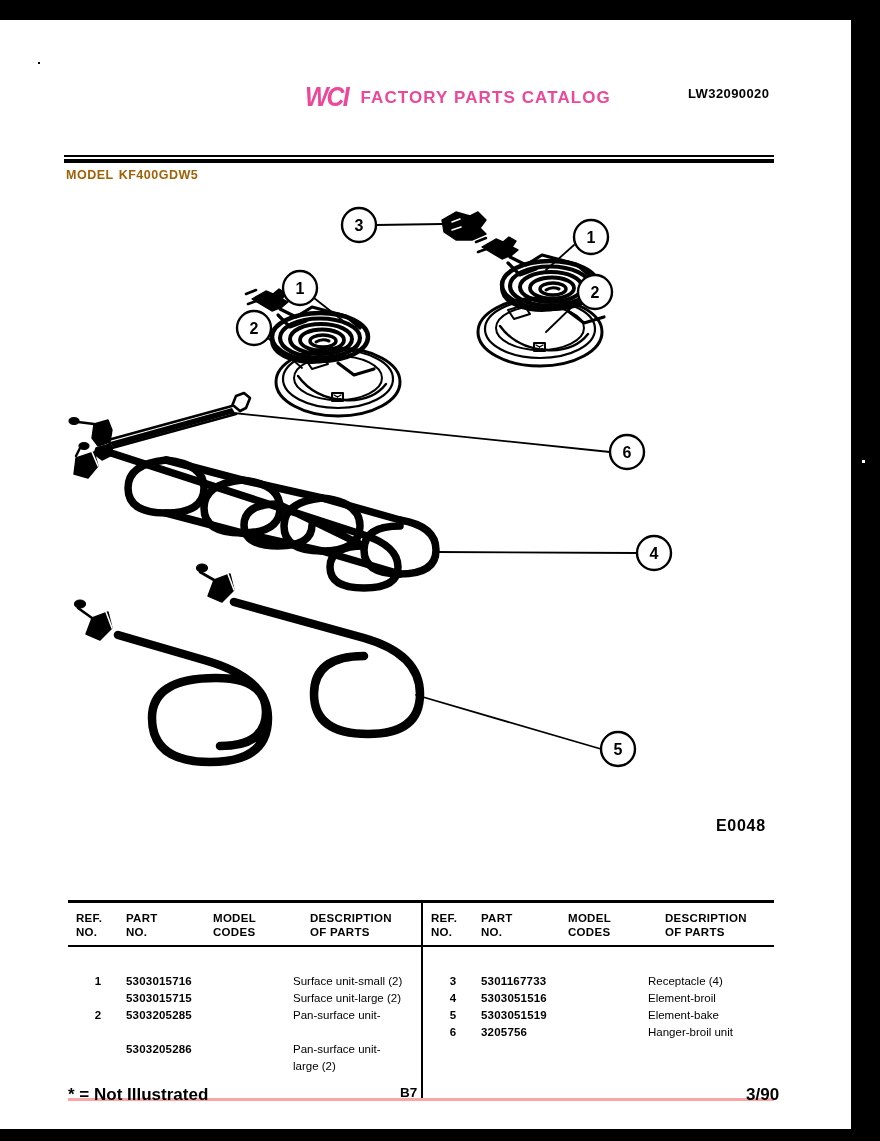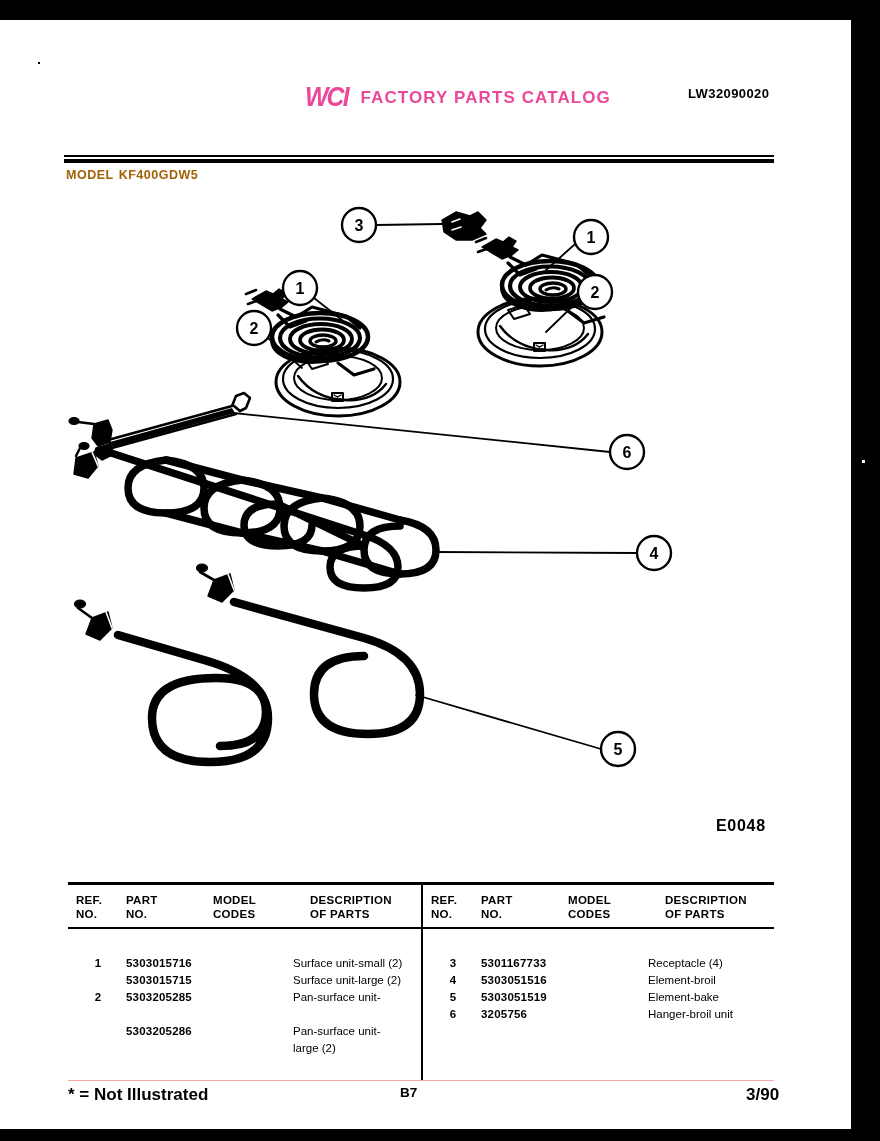--- a/index.html
+++ b/index.html
@@ -113,25 +113,25 @@
     left: 716px; top: 817px;
     font-size: 16px;
     font-weight: bold;
     letter-spacing: 0.7px;
     color: #000;
   }
 
   
   #parts-table {
     position: absolute;
-    left: 68px; top: 882px;
+    left: 68px; top: 900px;
     width: 706px;
     height: 195px;
     border-top: 3px solid #000;
-    border-bottom: 1px solid #fca5a5;
+    border-bottom: 3px solid #fca5a5;
   }
   .tbl-half {
     position: absolute;
     top: 0;
     width: 353px;
     height: 100%;
     box-sizing: border-box;
   }
   #tbl-left  { left: 0; }
   #tbl-right { left: 353px; border-left: 2px solid #000; }

